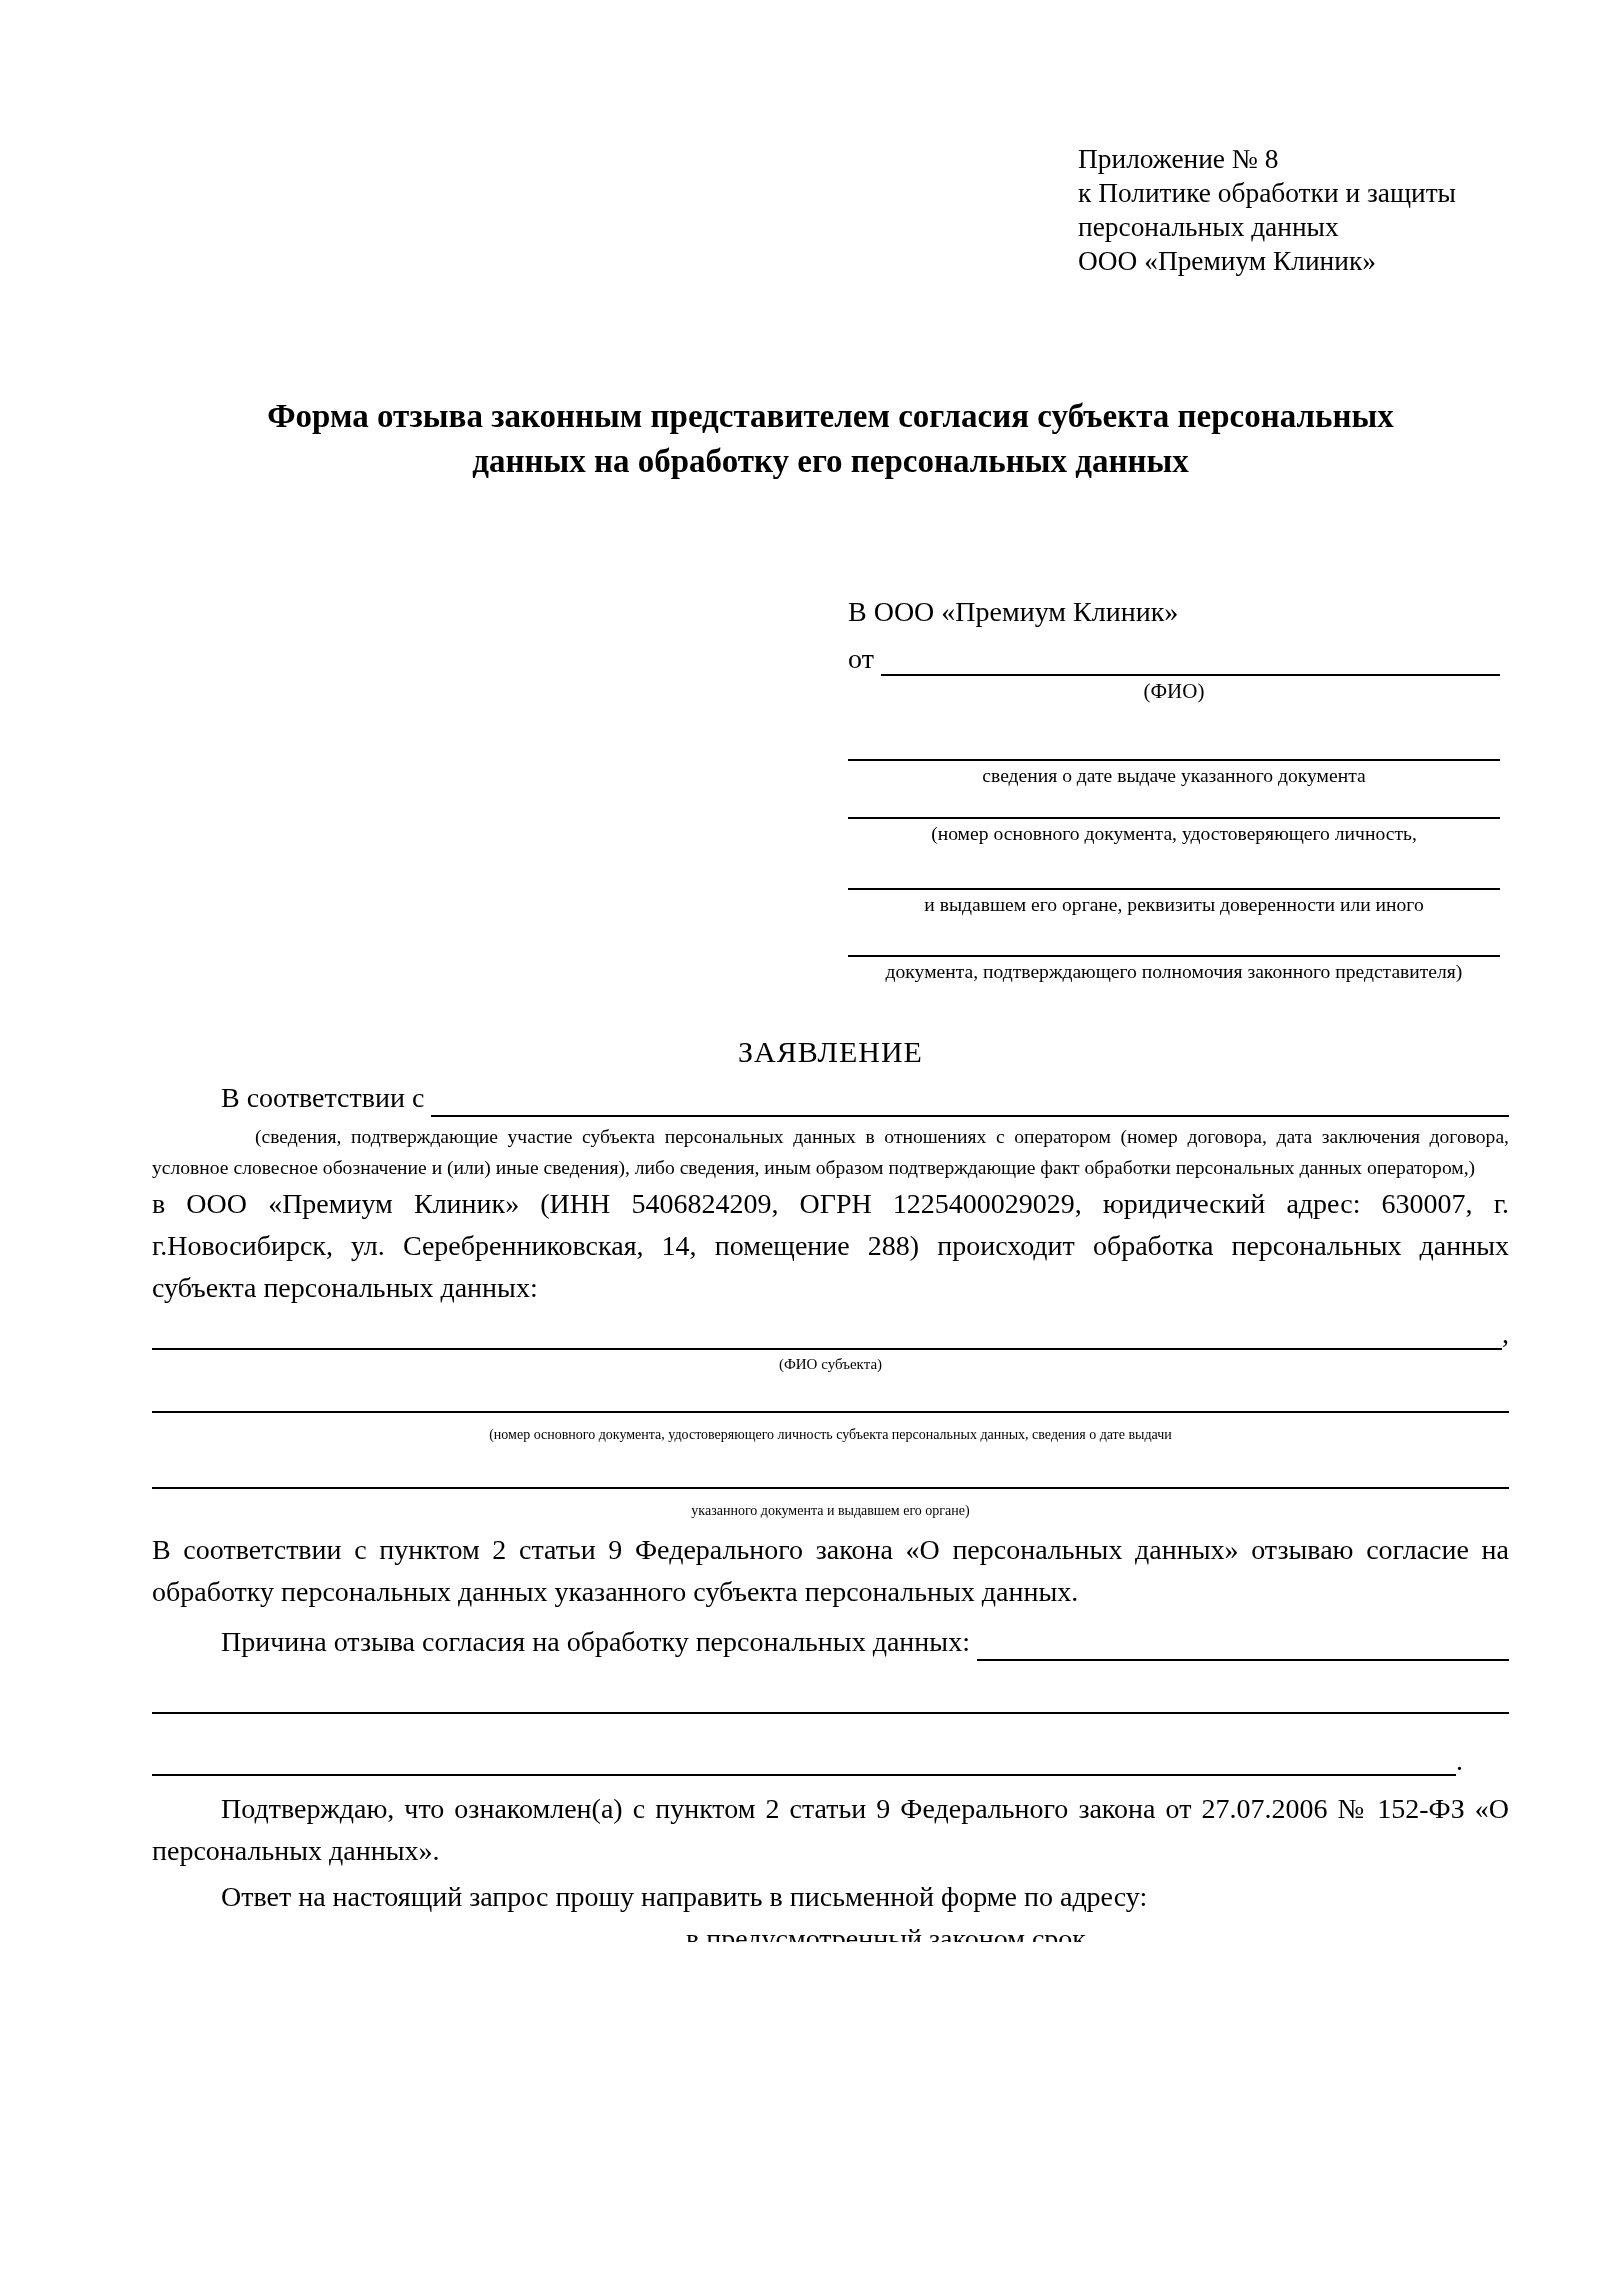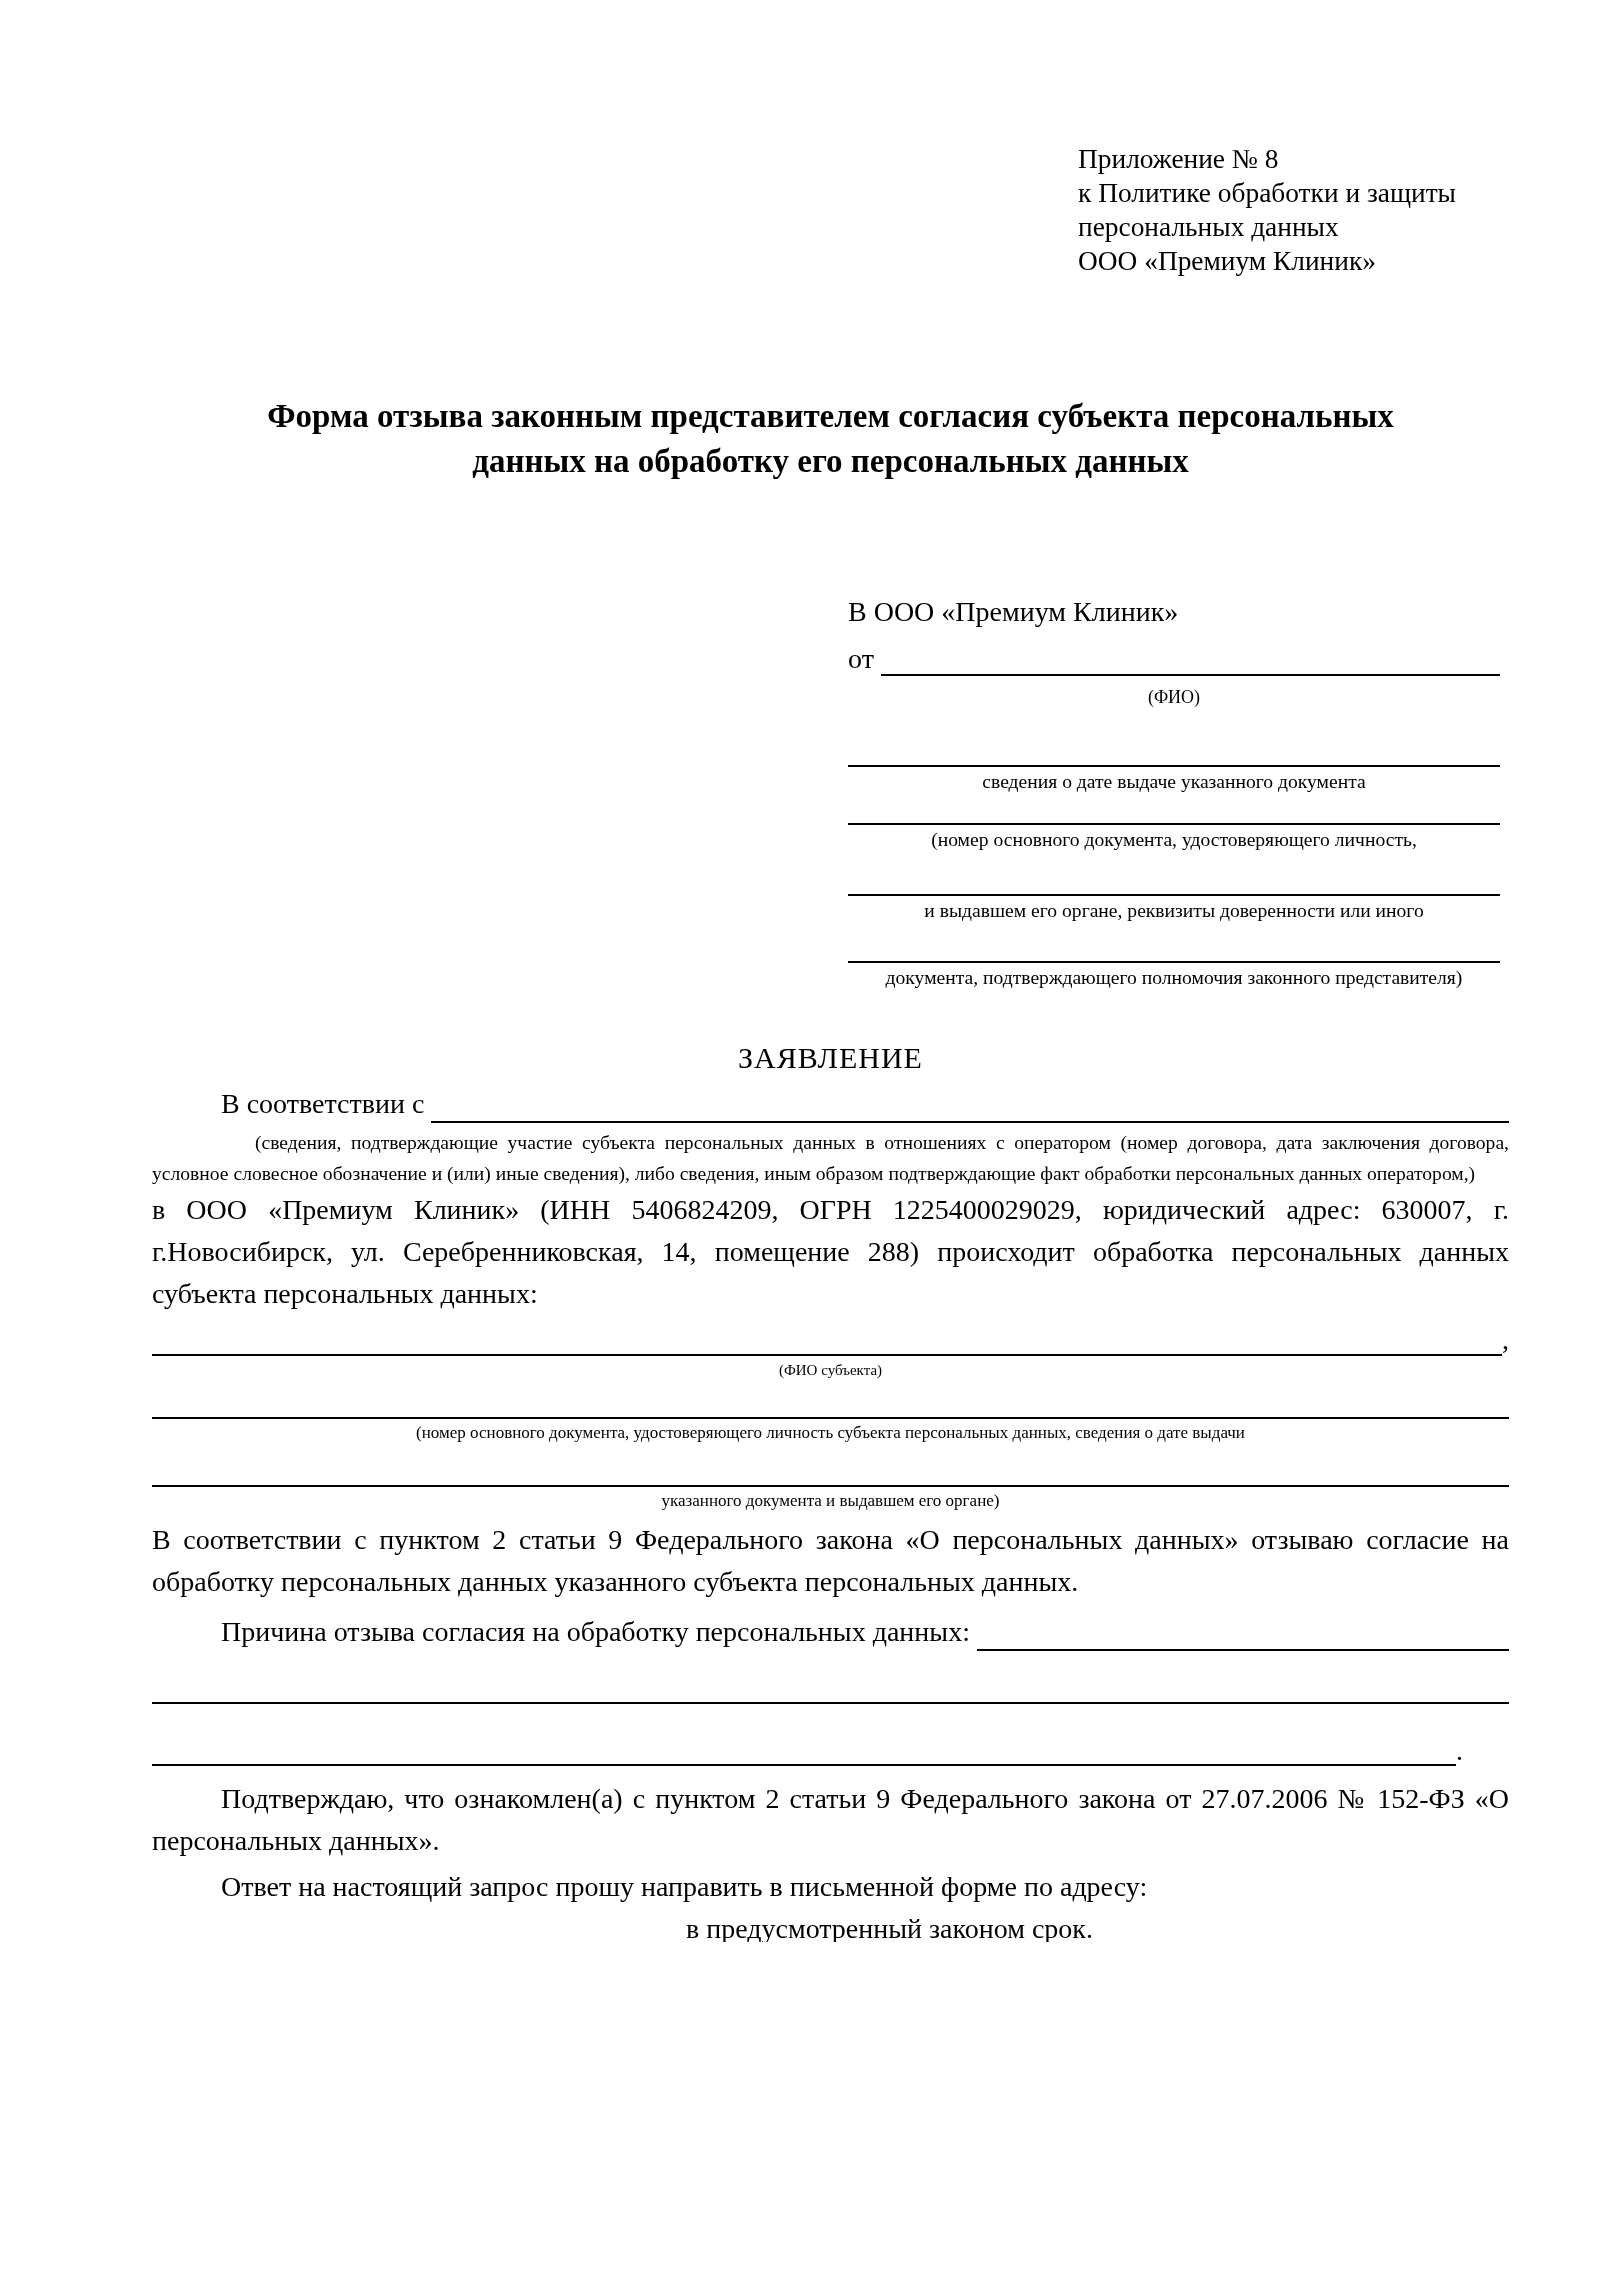--- a/index.html
+++ b/index.html
@@ -33,21 +33,21 @@
   .addr {
     margin:110px 0 0 696px;
     width:652px;
     font-size:28px;
     line-height:35px;
   }
   .addr-from { display:flex; align-items:flex-end; margin-top:11.8px; }
   .addr-from .lead { white-space:pre; }
   .blank { border-bottom:2px solid #000; }
   .blank.grow { flex:1 1 auto; }
-  .addr-caption { text-align:center; font-size:18px; line-height:25.5px; margin-top:9px; }
+  .addr-caption { text-align:center; font-size:21px; line-height:25.5px; margin-top:3px; }
   .ruled { border-top:2px solid #000; text-align:center; font-size:19.6px; line-height:23.5px; padding-top:2.9px; }
   .ruled.m1 { margin-top:29px; }
   .ruled.m2 { margin-top:55px; }
   .ruled.m3 { margin-top:43px; }
   .ruled.m4 { margin-top:39px; }
   
   .stmt-heading {
     margin-top:49px;
     text-align:center;
     font-size:30px;
@@ -66,21 +66,21 @@
     text-indent:103px;
   }
   .para {
     font-size:28px;
     line-height:42px;
     text-align:justify;
   }
   .para.p-indent { text-indent:69px; }
   .subject-blank-row { margin-top:9.8px; font-size:28px; display:flex; align-items:flex-end; }
   .center-caption { text-align:center; font-size:15px; line-height:23.5px; margin-top:2.9px; }
-  .ruled-wide { border-top:2px solid #000; text-align:center; font-size:17px; line-height:23.5px; padding-top:2px; }
+  .ruled-wide { border-top:2px solid #000; text-align:center; font-size:14px; line-height:23.5px; padding-top:10px; }
   .mt-35 { margin-top:34px; }
   .mt-42 { margin-top:41px; }
   .hr-full { border-top:2px solid #000; margin-top:51px; }
   .dot-row { display:flex; align-items:flex-end; font-size:28px; line-height:31px; margin-top:31px; }
   .dot-row .blank { flex:0 0 1304px; height:1em; }
   .reply-tail-row { display:flex; align-items:flex-end; font-size:28px; line-height:42px; }
   .reply-tail-row .blank { flex:0 0 534px; height:1em; }
   
   .footer {
     margin-top:86px;

